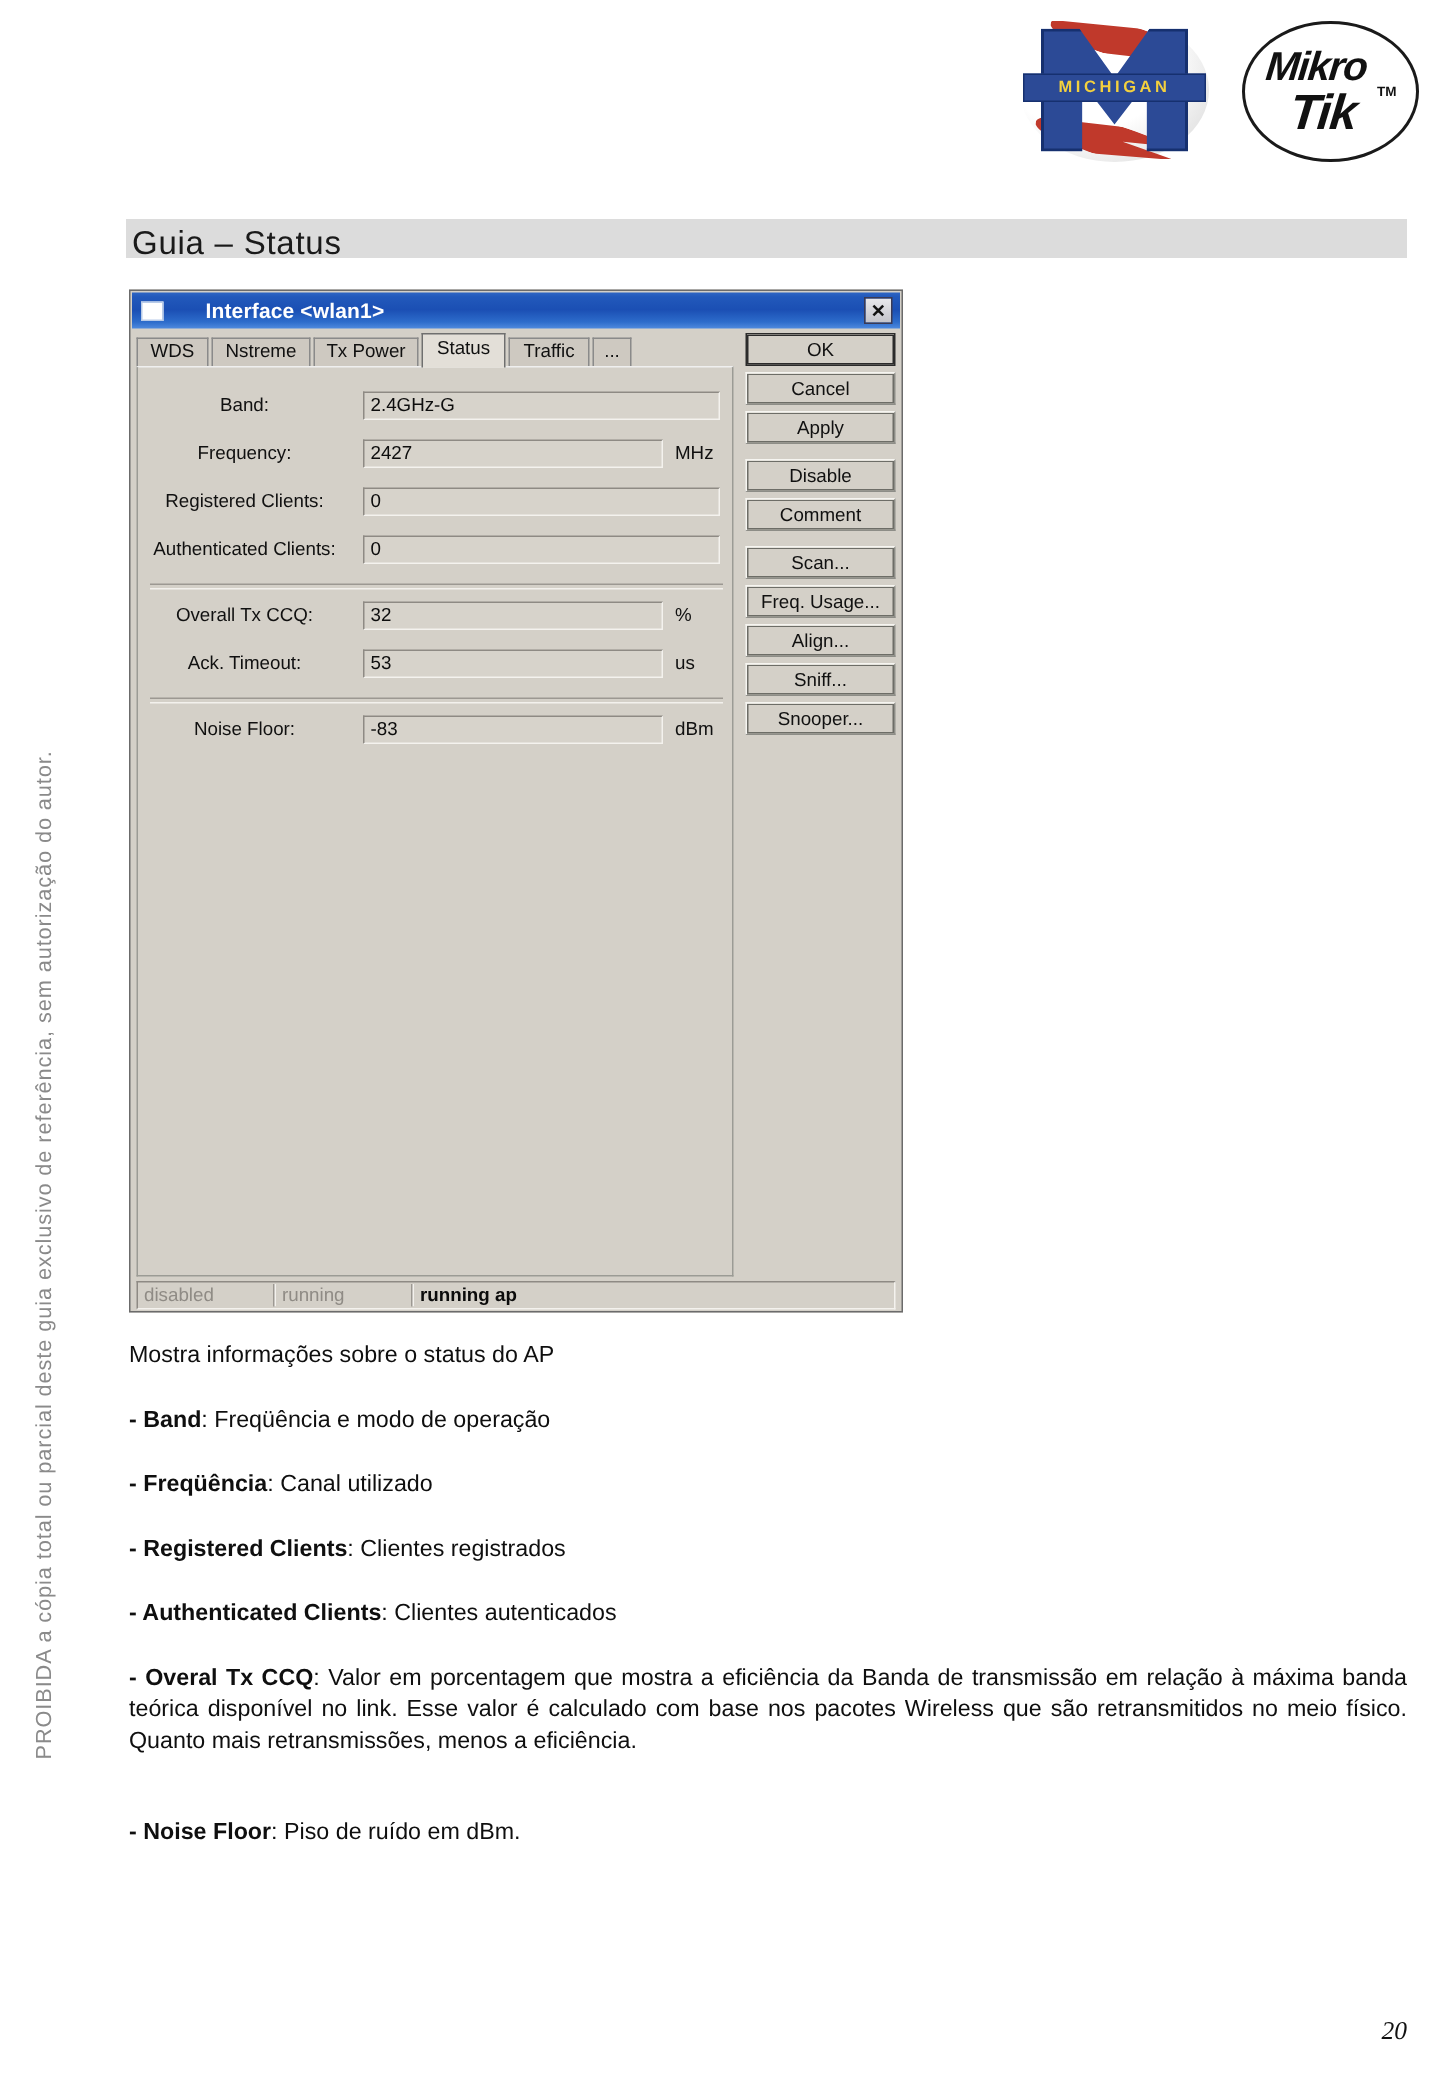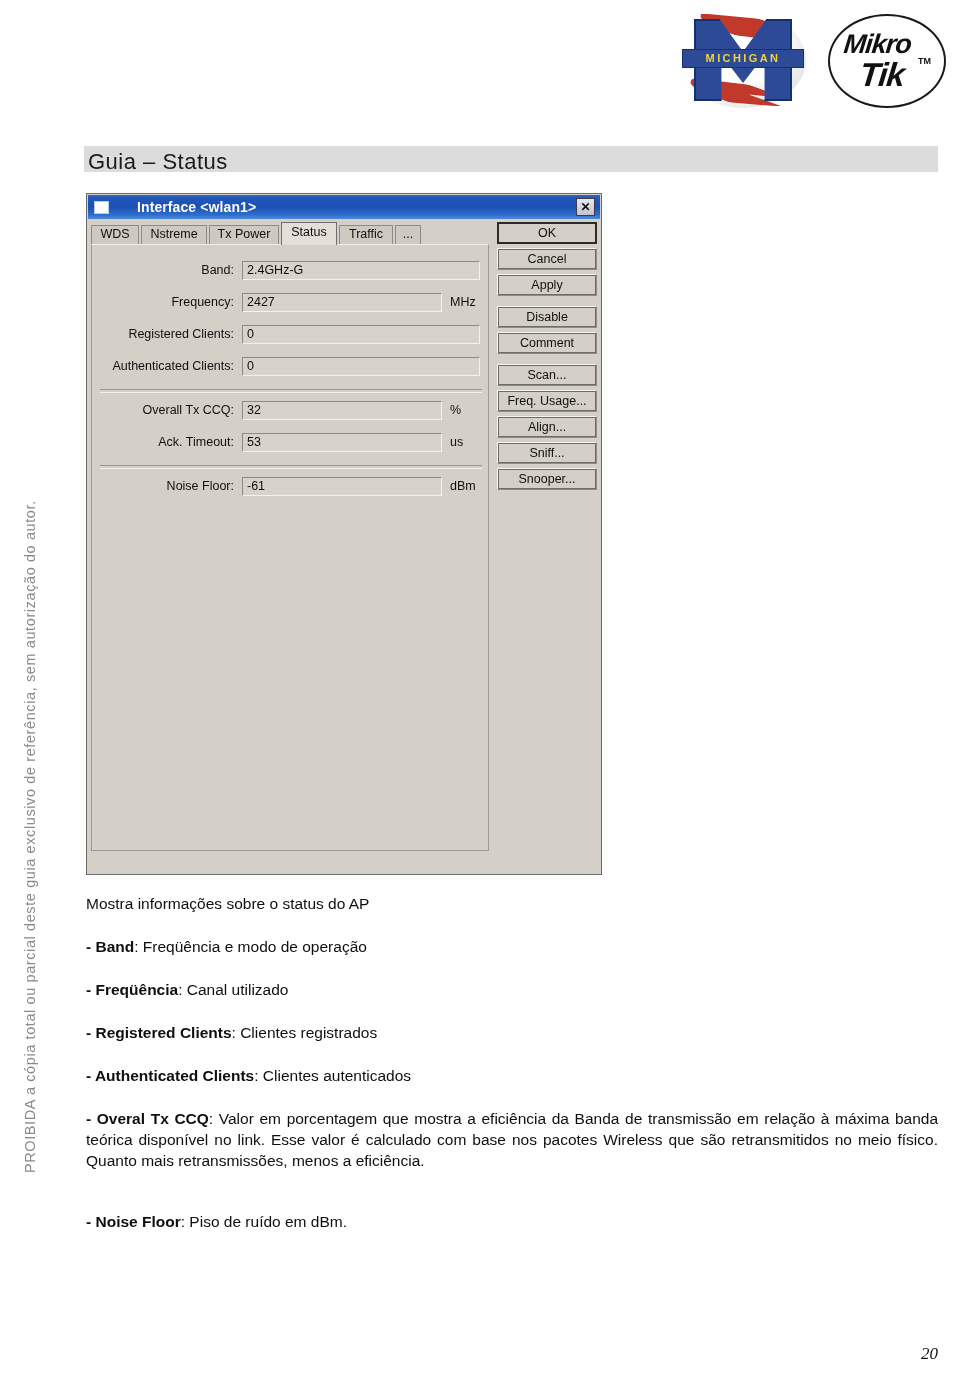--- a/index.html
+++ b/index.html
@@ -271,21 +271,21 @@
   .field-row {
     position: absolute;
     left: 0;
     width: 398px;
     height: 22px;
   }
   .field-label {
     position: absolute;
     left: 0;
     width: 142px;
-    text-align: right;
+    text-align: center;
     font-size: 12.5px;
     line-height: 19px;
     color: #101010;
     font-family: "Liberation Sans", sans-serif;
   }
   .field-input {
     position: absolute;
     left: 150px;
     height: 19px;
     background: #d7d3cb;
@@ -482,38 +482,45 @@
         <div class="field-unit" style="left: 358px;">%</div>
       </div>
       <div class="field-row" style="top: 188px;">
         <div class="field-label">Ack. Timeout:</div>
         <div class="field-input" style="width: 200px;">53</div>
         <div class="field-unit" style="left: 358px;">us</div>
       </div>
       <div class="divider" style="top: 220px;"></div>
       <div class="field-row" style="top: 232px;">
         <div class="field-label">Noise Floor:</div>
-        <div class="field-input" style="width: 200px;">-61</div>
+        <div class="field-input" style="width: 200px;">-83</div>
         <div class="field-unit" style="left: 358px;">dBm</div>
       </div>
     </div>
 
   <div id="dialog-buttons">
       <div class="dlg-btn default" style="top: 0px;">OK</div>
       <div class="dlg-btn" style="top: 26px;">Cancel</div>
       <div class="dlg-btn" style="top: 52px;">Apply</div>
       <div class="dlg-btn" style="top: 84px;">Disable</div>
       <div class="dlg-btn" style="top: 110px;">Comment</div>
       <div class="dlg-btn" style="top: 142px;">Scan...</div>
       <div class="dlg-btn" style="top: 168px;">Freq. Usage...</div>
       <div class="dlg-btn" style="top: 194px;">Align...</div>
       <div class="dlg-btn" style="top: 220px;">Sniff...</div>
       <div class="dlg-btn" style="top: 246px;">Snooper...</div>
     </div>
 
+  <div id="dialog-statusbar">
+      <div class="status-cell dim" style="left: 0px; width: 92px;">disabled</div>
+      <div class="status-cell dim" style="left: 92px; width: 92px;">running</div>
+      <div class="status-sep" style="left: 90px;"></div>
+      <div class="status-cell on" style="left: 184px; width: 320px;">running ap</div>
+      <div class="status-sep" style="left: 182px;"></div>
+    </div>
 </div>
 
 <div id="body-copy">
   <p>Mostra informações sobre o status do AP</p>
   <div id="body-list">
       <p><b>- Band</b><span>: Freqüência e modo de operação</span></p>
       <p><b>- Freqüência</b><span>: Canal utilizado</span></p>
       <p><b>- Registered Clients</b><span>: Clientes registrados</span></p>
       <p><b>- Authenticated Clients</b><span>: Clientes autenticados</span></p>
     </div>

